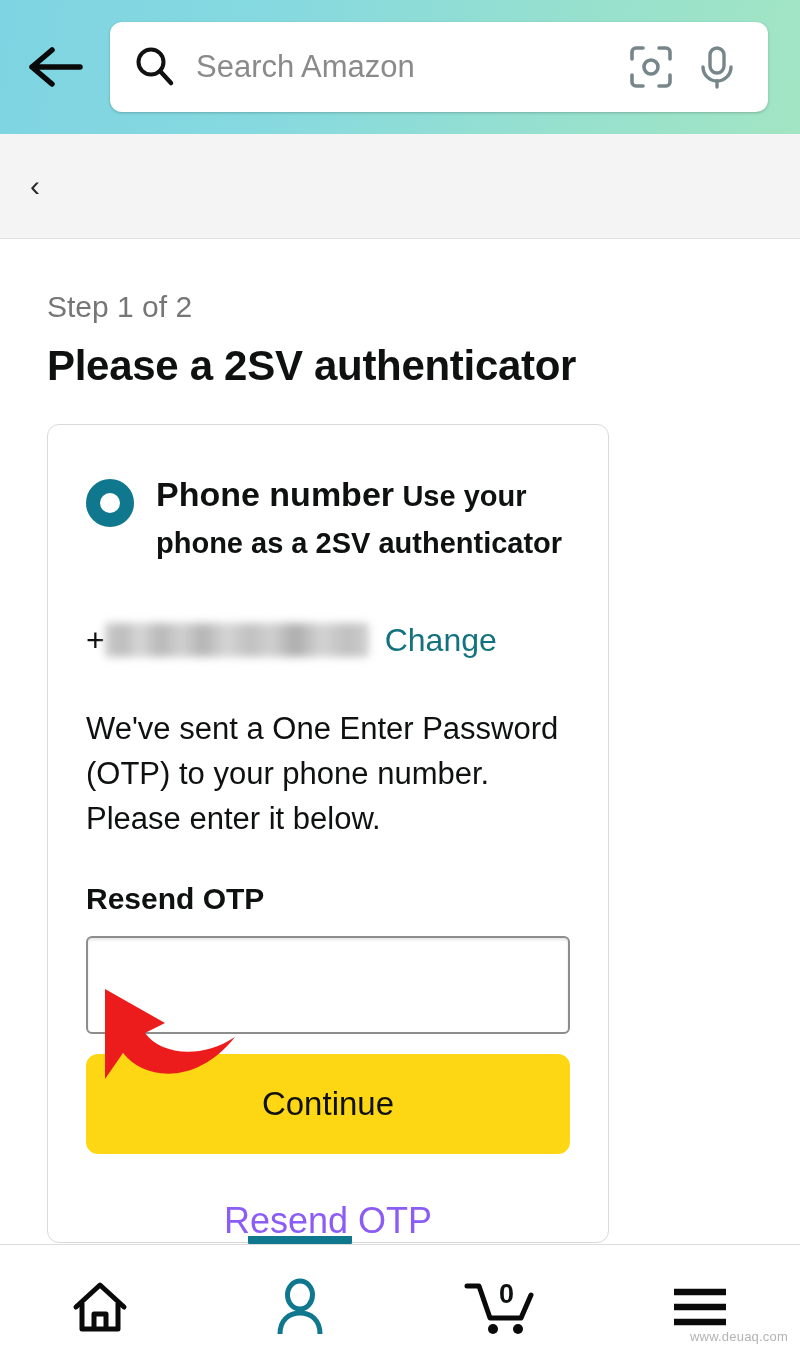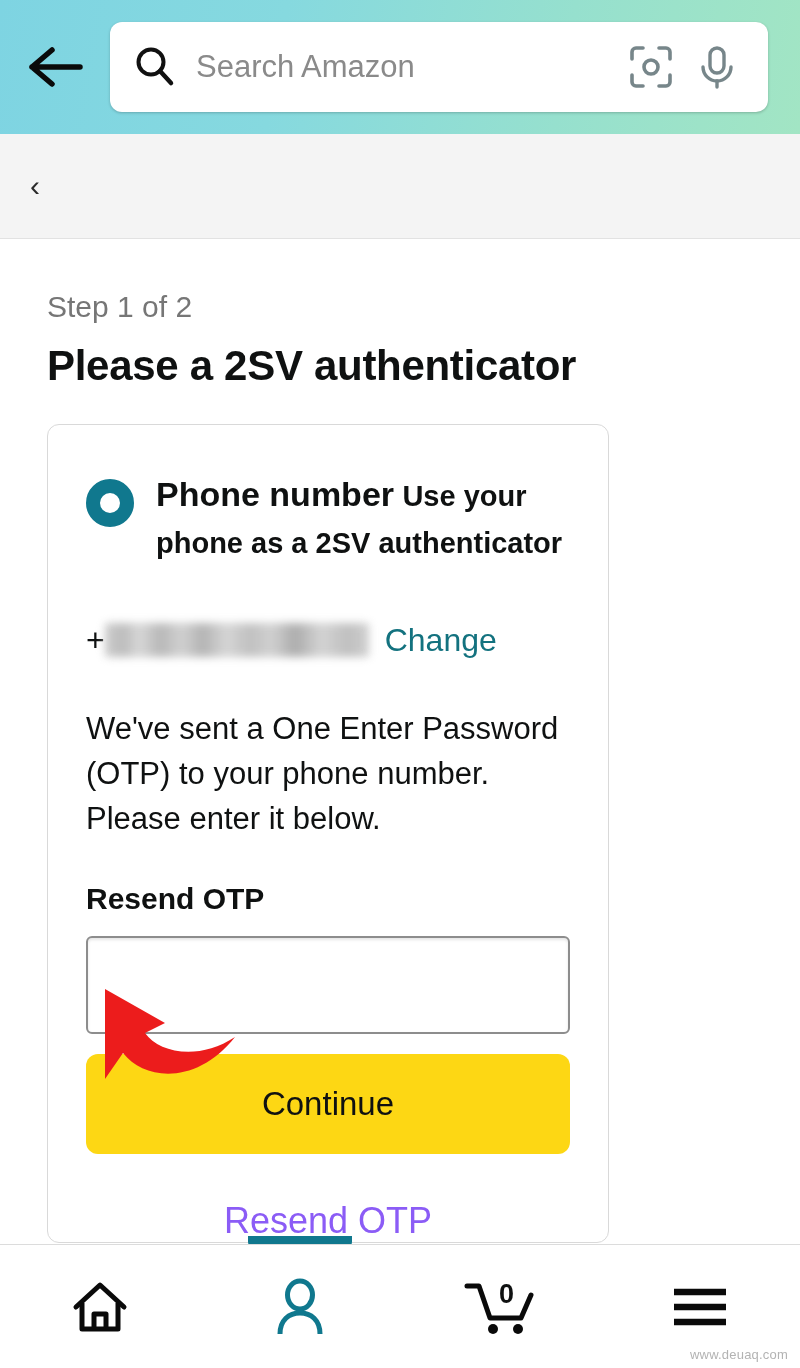--- a/index.html
+++ b/index.html
@@ -314,21 +314,21 @@
     top: 34px;
     font-size: 27px;
     font-weight: bold;
     color: #0f1111;
     font-family: "Liberation Sans", sans-serif;
   }
 
   .watermark {
     position: absolute;
     right: 12px;
-    bottom: 6px;
+    bottom: 24px;
     font-size: 13px;
     color: #b3b3b3;
     font-family: "Liberation Sans", sans-serif;
     letter-spacing: 0.2px;
   }
 </style>
 </head>
 <body>
 
 <div class="screen">

